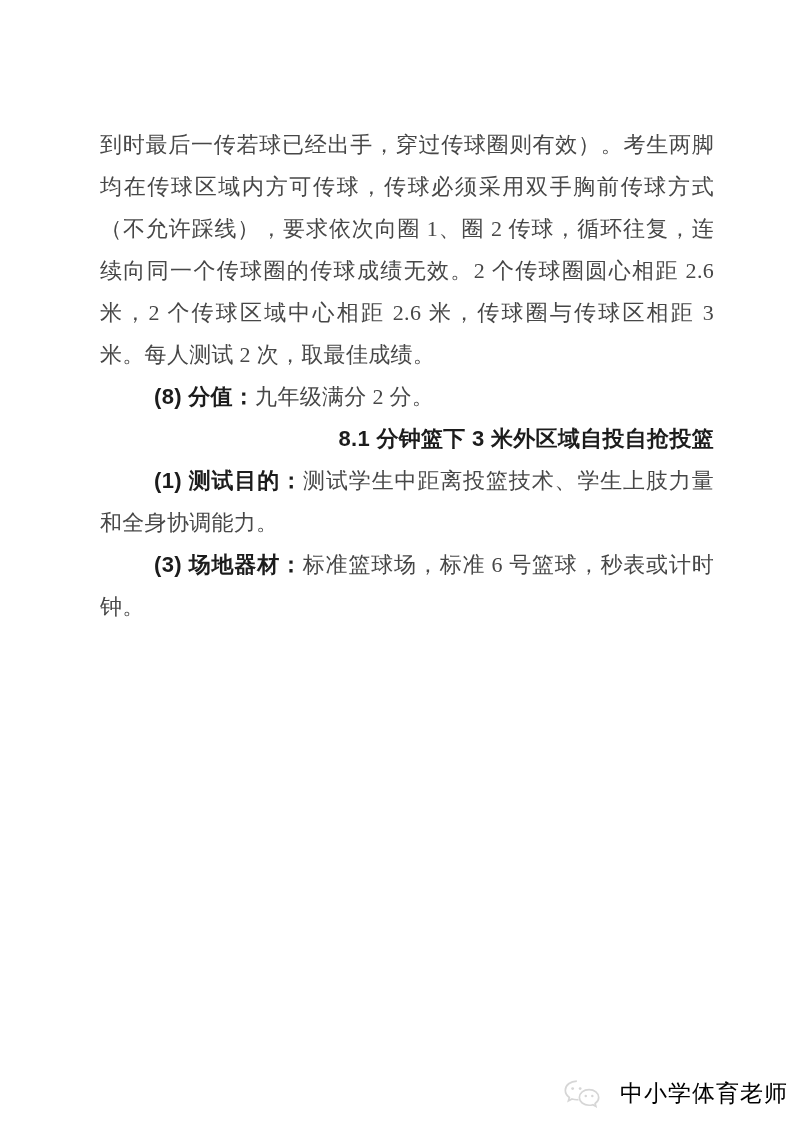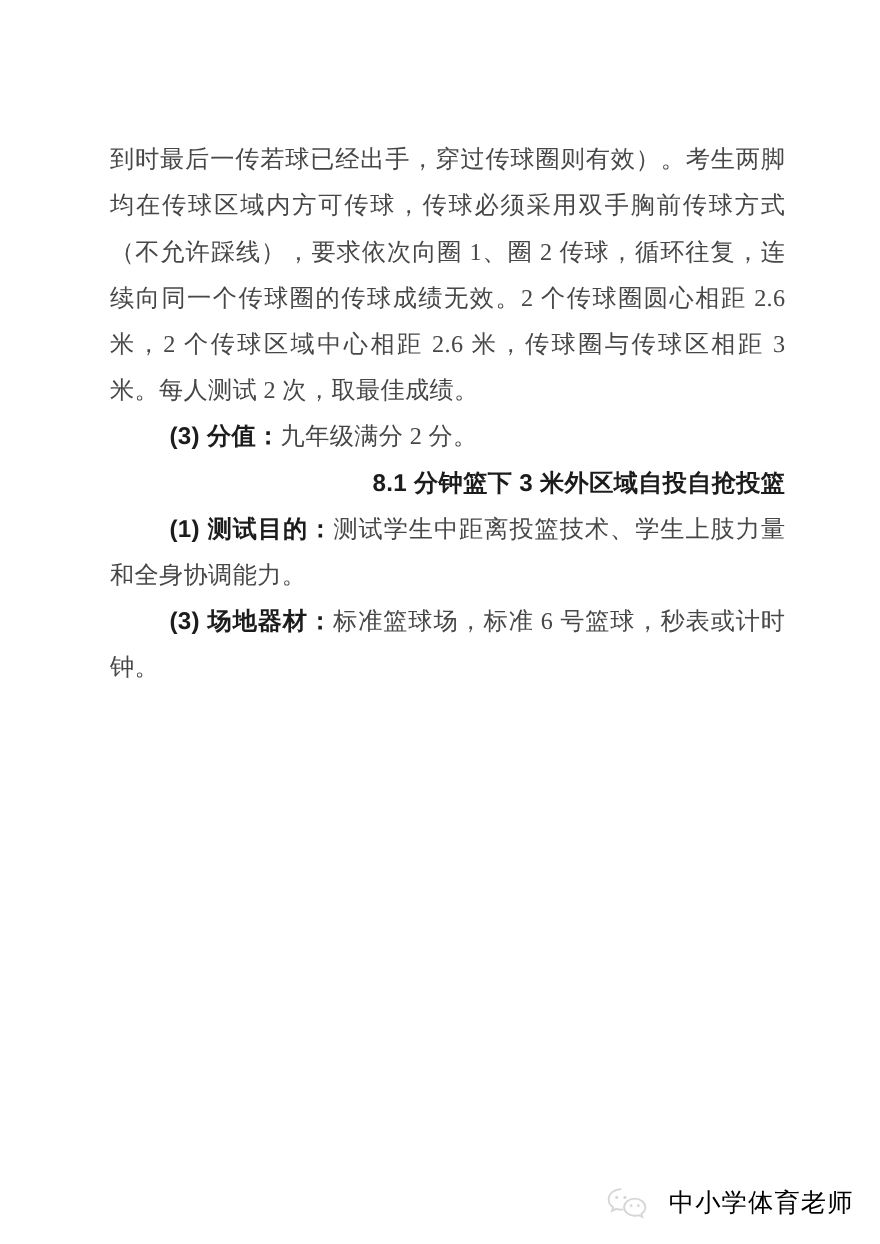--- a/index.html
+++ b/index.html
@@ -43,21 +43,21 @@
     font-family: "Liberation Sans", "DejaVu Sans", sans-serif;
     font-weight: 700;
     font-size: 22px;
     line-height: 42px;
     color: #1c1c1c;
     letter-spacing: 0.3px;
     text-align: right;
   }
   .watermark {
     position: absolute;
-    right: 24px;
+    right: 12px;
     top: 1078px;
     display: flex;
     align-items: center;
     gap: 19px;
     font-family: Liberation Mono, monospace;
     font-size: 23px;
     letter-spacing: 1px;
     user-select: none;
   }
   .watermark .wm-icon {
@@ -66,21 +66,21 @@
     height: 30px;
   }
 </style>
 </head>
 <body>
 
 <div class="page">
 
   <div class="doc">
       <p class="para"><span>到时最后一传若球已经出手，穿过传球圈则有效）。考生两脚均在传球区域内方可传球，传球必须采用双手胸前传球方式（不允许踩线），要求依次向圈 1、圈 2 传球，循环往复，连续向同一个传球圈的传球成绩无效。2 个传球圈圆心相距 2.6 米，2 个传球区域中心相距 2.6 米，传球圈与传球区相距 3 米。每人测试 2 次，取最佳成绩。</span></p>
-      <p class="para indent"><span class="label">(3) 分值：</span><span>九年级满分 2 分。</span></p>
+      <p class="para indent"><span class="label">(8) 分值：</span><span>九年级满分 2 分。</span></p>
       <h2 class="heading">8.1 分钟篮下 3 米外区域自投自抢投篮</h2>
       <p class="para indent"><span class="label">(1) 测试目的：</span><span>测试学生中距离投篮技术、学生上肢力量和全身协调能力。</span></p>
       <p class="para indent"><span class="label">(3) 场地器材：</span><span>标准篮球场，标准 6 号篮球，秒表或计时钟。</span></p>
     </div>
 
   <div class="watermark">
     <span class="wm-icon">
       <svg viewBox="0 0 40 32" width="38" height="30">
         <g fill="none" stroke="#d6d6d6" stroke-width="1.8">
           <path d="M14.5 2.2 C7.6 2.2 2.2 6.6 2.2 12.1 c0 3.1 1.7 5.8 4.3 7.6 l-1 3.6 3.9-2 c1.6 .5 3.3 .8 5.1 .8 .6 0 1.2 0 1.8 -.1"></path>

